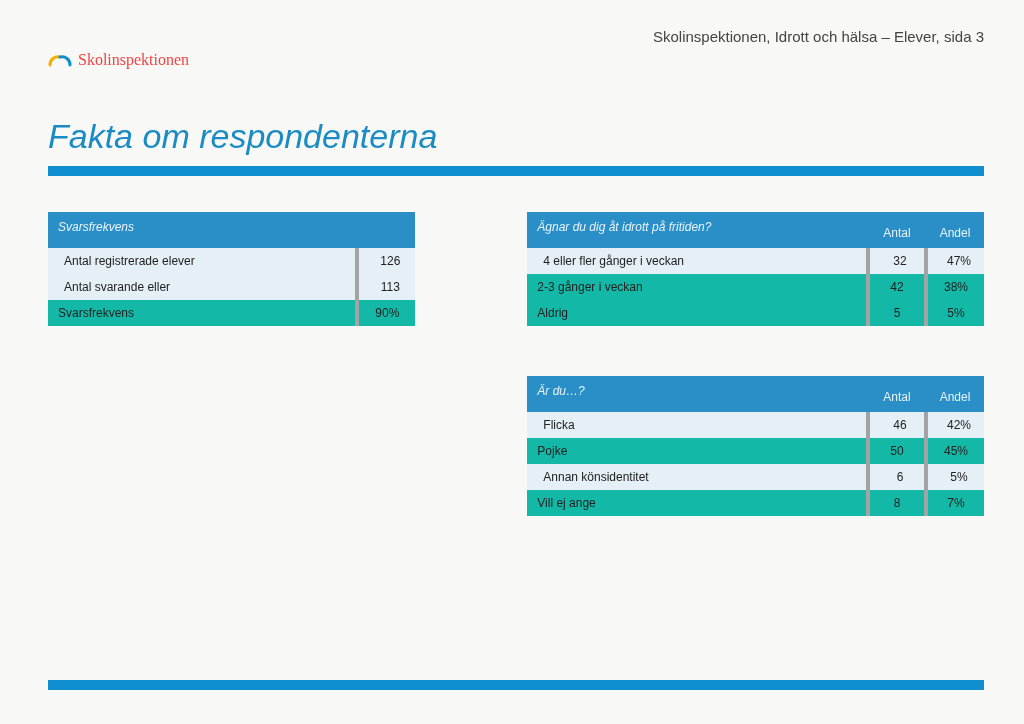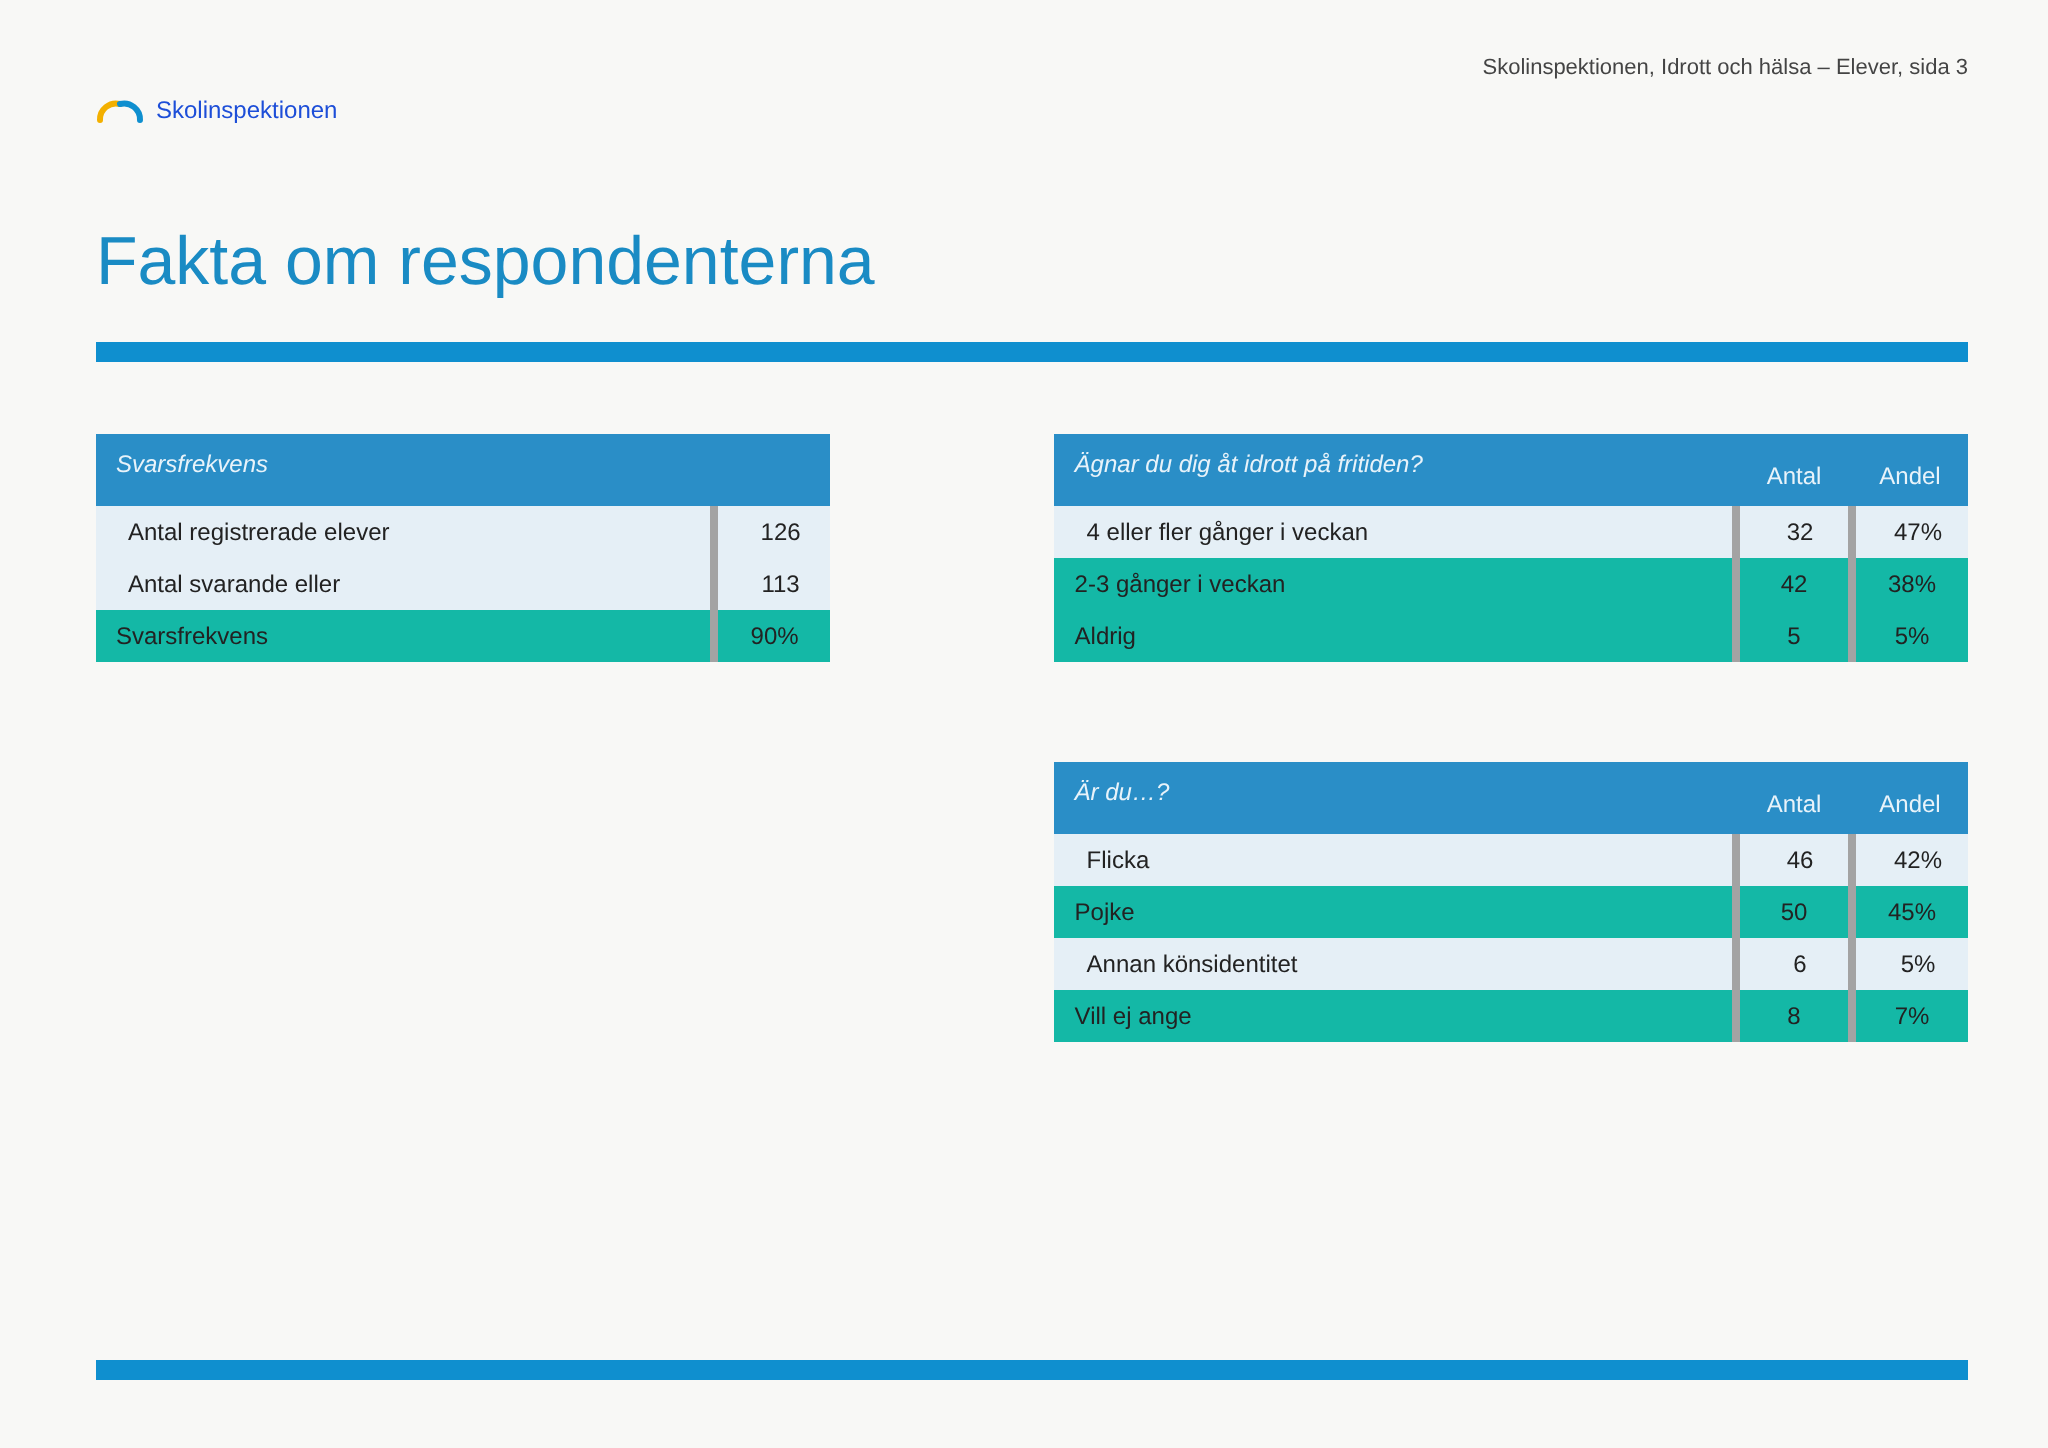--- a/index.html
+++ b/index.html
@@ -6,45 +6,46 @@
   body {
     font-family: Arial, Helvetica, sans-serif;
     background: #f8f8f6;
     width: 1024px;
     height: 724px;
     position: relative;
     padding: 28px 40px 0 48px;
     color: #222;
   }
   .header-context {
-    font-size: 11px;
+    font-size: 15px;
     color: #444;
     text-align: right;
     margin-bottom: 6px;
   }
   .brand {
     display: flex;
     align-items: center;
     gap: 6px;
     margin-bottom: 48px;
   }
   .brand-icon {
     width: 24px;
     height: 18px;
   }
   .brand-text {
-    font-size: 12px;
-    color: #1d4ed8;
-    font-family: Liberation Sans, sans-serif;
+    font-size: 16px;
+    color: #ef4444;
+    font-family: Liberation Serif, serif;
   }
   h1.page-title {
     font-size: 34px;
     font-weight: 400;
     color: #1a8bc4;
-    margin-bottom: 20px;
+    margin-bottom: 10px;
+    font-style: italic;
   }
   .title-rule {
     height: 10px;
     background: #0f8fcf;
     width: 100%;
     margin-bottom: 36px;
   }
   .columns {
     display: flex;
     gap: 112px;

